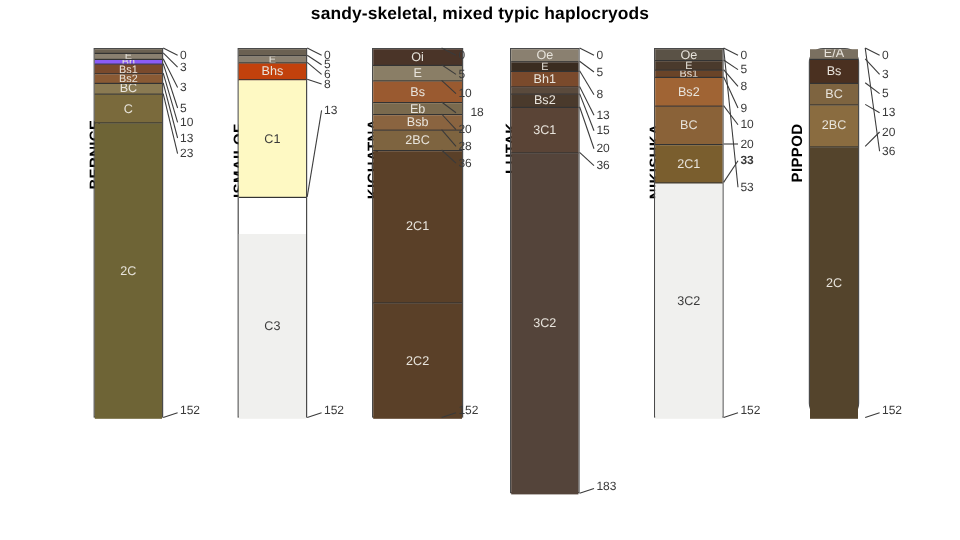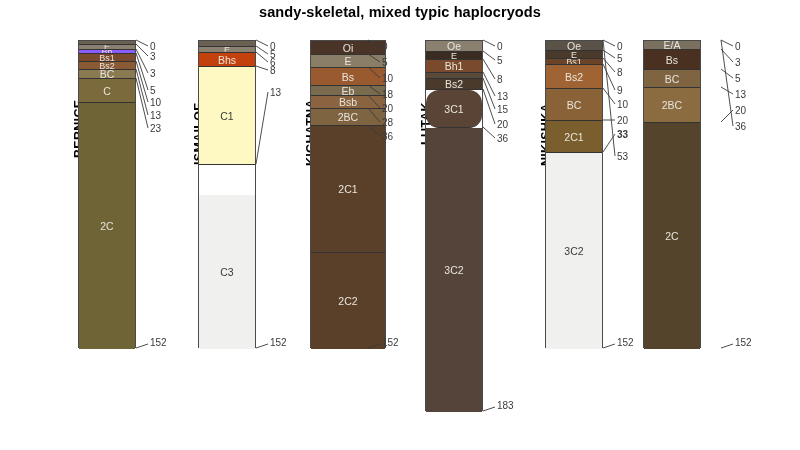--- a/index.html
+++ b/index.html
@@ -192,21 +192,21 @@
         <div class="horizon" style="top: 85px; height: 127px; background: rgb(90, 64, 40);">
           <div class="horizon-label">2C1</div>
         </div>
         <div class="horizon" style="top: 212px; height: 96px; background: rgb(90, 64, 40); border-bottom: none;">
           <div class="horizon-label">2C2</div>
         </div>
       </div>
       <div class="depth-tick" style="left: 382px; top: 2px;">0</div>
       <div class="depth-tick" style="left: 382px; top: 18px;">5</div>
       <div class="depth-tick" style="left: 382px; top: 34px;">10</div>
-      <div class="depth-tick" style="left: 382px; top: 50px;">18</div>
+      <div class="depth-tick" style="left: 392px; top: 50px;">18</div>
       <div class="depth-tick" style="left: 382px; top: 64px;">20</div>
       <div class="depth-tick" style="left: 382px; top: 78px;">28</div>
       <div class="depth-tick" style="left: 382px; top: 92px;">36</div>
       <svg class="leader" width="60" height="368" style="left: 368px; top: 0px;">
         <line x1="0" y1="0" x2="12" y2="6"></line>
         <line x1="0" y1="14" x2="12" y2="22"></line>
         <line x1="0" y1="27" x2="12" y2="38"></line>
         <line x1="0" y1="45" x2="12" y2="54"></line>
         <line x1="0" y1="55" x2="12" y2="68"></line>
         <line x1="0" y1="68" x2="12" y2="82"></line>
@@ -224,21 +224,21 @@
         <div class="horizon" style="top: 11px; height: 8px; background: rgb(58, 44, 32);">
           <div class="horizon-label" style="font-size: 9px;">E</div>
         </div>
         <div class="horizon" style="top: 19px; height: 13px; background: rgb(122, 74, 44);">
           <div class="horizon-label">Bh1</div>
         </div>
         <div class="horizon" style="top: 32px; height: 6px; background: rgb(90, 74, 60);"></div>
         <div class="horizon" style="top: 38px; height: 11px; background: rgb(74, 58, 44);">
           <div class="horizon-label">Bs2</div>
         </div>
-        <div class="horizon" style="top: 49px; height: 38px; background: rgb(90, 68, 54); border-radius: 13px;">
+        <div class="horizon" style="top: 49px; height: 38px; background: rgb(90, 68, 54);">
           <div class="horizon-label">3C1</div>
         </div>
         <div class="horizon" style="top: 87px; height: 284px; background: rgb(84, 68, 58); border-bottom: none;">
           <div class="horizon-label">3C2</div>
         </div>
       </div>
       <div class="depth-tick" style="left: 497px; top: 2px;">0</div>
       <div class="depth-tick" style="left: 497px; top: 16px;">5</div>
       <div class="depth-tick" style="left: 497px; top: 35px;">8</div>
       <div class="depth-tick" style="left: 497px; top: 52px;">13</div>
@@ -298,21 +298,21 @@
         <line x1="0" y1="48" x2="12" y2="64"></line>
         <line x1="0" y1="80" x2="12" y2="80"></line>
         <line x1="0" y1="112" x2="12" y2="94"></line>
         <line x1="0" y1="0" x2="12" y2="116"></line>
         <line x1="0" y1="308" x2="12" y2="304"></line>
       </svg>
       <div class="depth-tick" style="left: 617px; top: 298px;">152</div>
     </div>
     <div class="profile" style="left: 0px;">
       <div class="profile-name" style="left: 657px; top: 112px;">PIPPOD</div>
-      <div class="column" style="left: 643px; width: 58px; height: 308px;">
+      <div class="column" style="left: 674px; width: 42px; height: 308px; border-radius: 12px;">
         <div class="horizon" style="top: 0px; height: 9px; background: rgb(122, 112, 96);">
           <div class="horizon-label">E/A</div>
         </div>
         <div class="horizon" style="top: 9px; height: 20px; background: rgb(74, 48, 32);">
           <div class="horizon-label">Bs</div>
         </div>
         <div class="horizon" style="top: 29px; height: 18px; background: rgb(126, 100, 64);">
           <div class="horizon-label">BC</div>
         </div>
         <div class="horizon" style="top: 47px; height: 35px; background: rgb(138, 108, 64);">

